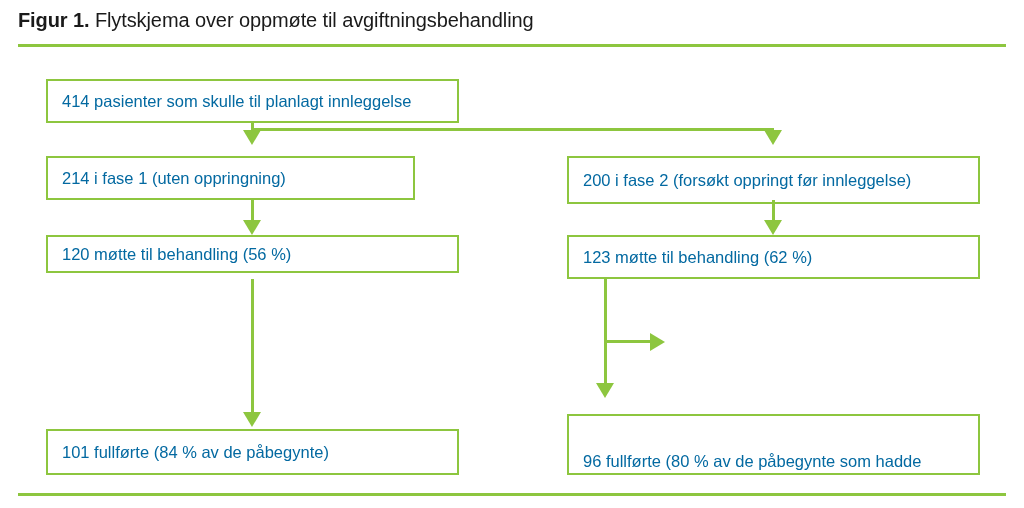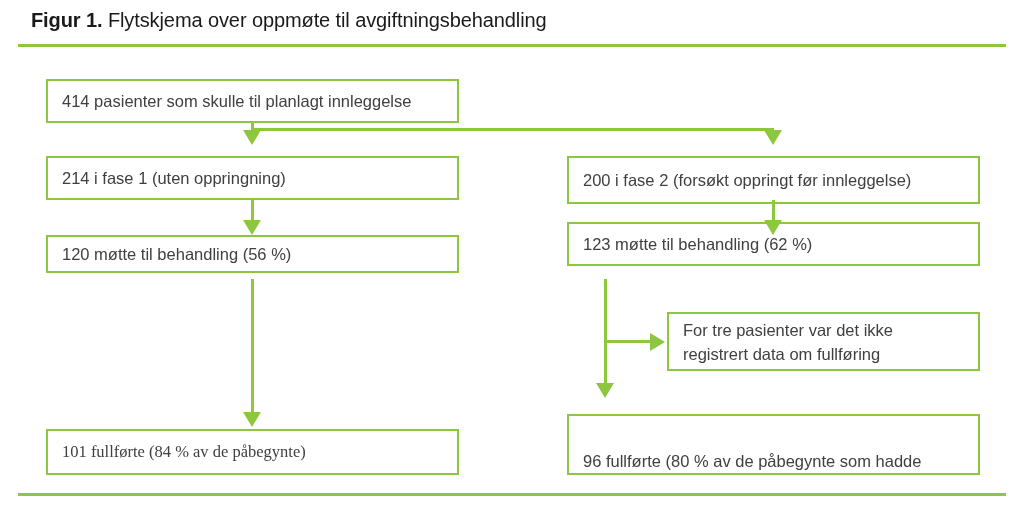--- a/index.html
+++ b/index.html
@@ -23,21 +23,20 @@
 
   
   .fig-title {
     position: absolute;
     left: 18px;
     top: 6px;
     font-size: 20px;
     line-height: 28px;
     white-space: nowrap;
     letter-spacing: -0.1px;
-    margin-left: 13px;
   }
   .fig-title .fig-label {
     font-weight: bold;
   }
   .fig-title .fig-caption {
     font-weight: normal;
   }
   .rule {
     position: absolute;
     left: 18px;
@@ -54,32 +53,32 @@
     box-sizing: border-box;
     border: 2px solid #8DC63F;
     background: #ffffff;
     display: flex;
     align-items: center;
     padding: 0 14px;
   }
   .node .node-text {
     font-size: 16.5px;
     line-height: 24px;
-    color: #404040;
+    color: #0369a1;
   }
 
   
   #node-total      { left: 46px;  top: 79px;  width: 413px; height: 44px; }
-  #node-phase1     { left: 46px;  top: 156px; width: 413px; height: 44px; }
+  #node-phase1     { left: 46px;  top: 156px; width: 369px; height: 44px; }
   #node-attend1    { left: 46px;  top: 235px; width: 413px; height: 38px; }
-  #node-complete1  { left: 46px;  top: 429px; width: 413px; height: 46px; font-family: Liberation Serif, serif; }
+  #node-complete1  { left: 46px;  top: 429px; width: 413px; height: 46px; }
 
   
   #node-phase2     { left: 567px; top: 156px; width: 413px; height: 48px; }
-  #node-attend2    { left: 567px; top: 222px; width: 413px; height: 44px; }
+  #node-attend2    { left: 567px; top: 235px; width: 413px; height: 44px; }
   #node-missing    { left: 667px; top: 312px; width: 313px; height: 59px; align-items: center; }
   #node-complete2  { left: 567px; top: 414px; width: 413px; height: 61px; align-items: flex-end; }
 
   
   .conn {
     position: absolute;
     background: #8DC63F;
   }
   .conn-v { width: 3px; }
   .conn-h { height: 3px; }
@@ -150,26 +149,20 @@
   </div>
 
   <div class="node" id="node-attend1">
     <span class="node-text">120 møtte til behandling (56 %)</span>
   </div>
 
   <div class="node" id="node-attend2">
     <span class="node-text">123 møtte til behandling (62 %)</span>
   </div>
 
-  <div class="node" id="node-missing">
-    <span class="node-text">
-      <span>For tre pasienter var det ikke</span><br>
-      <span>registrert data om fullføring</span>
-    </span>
-  </div>
 
   <div class="node" id="node-complete1">
     <span class="node-text">101 fullførte (84 % av de påbegynte)</span>
   </div>
 
   <div class="node" id="node-complete2">
     <span class="node-text">
       <span>96 fullførte (80 % av de påbegynte som hadde</span><br>
     </span>
   </div>

